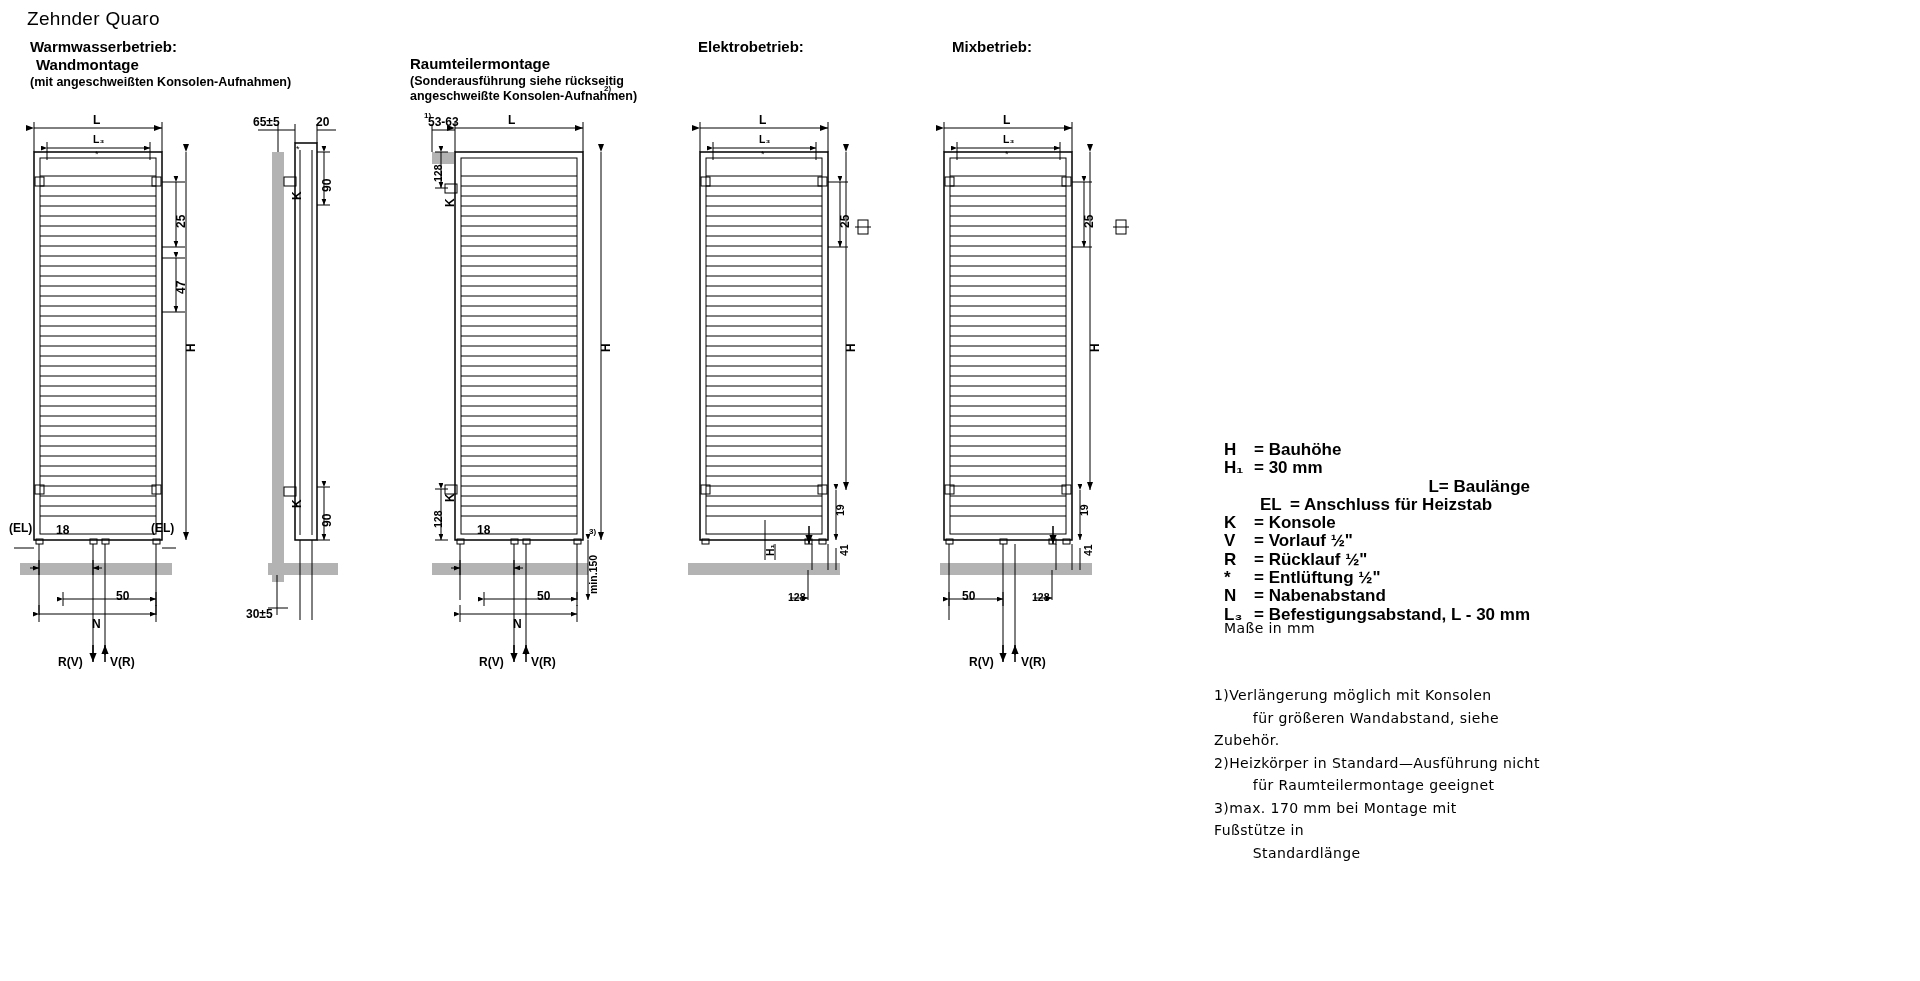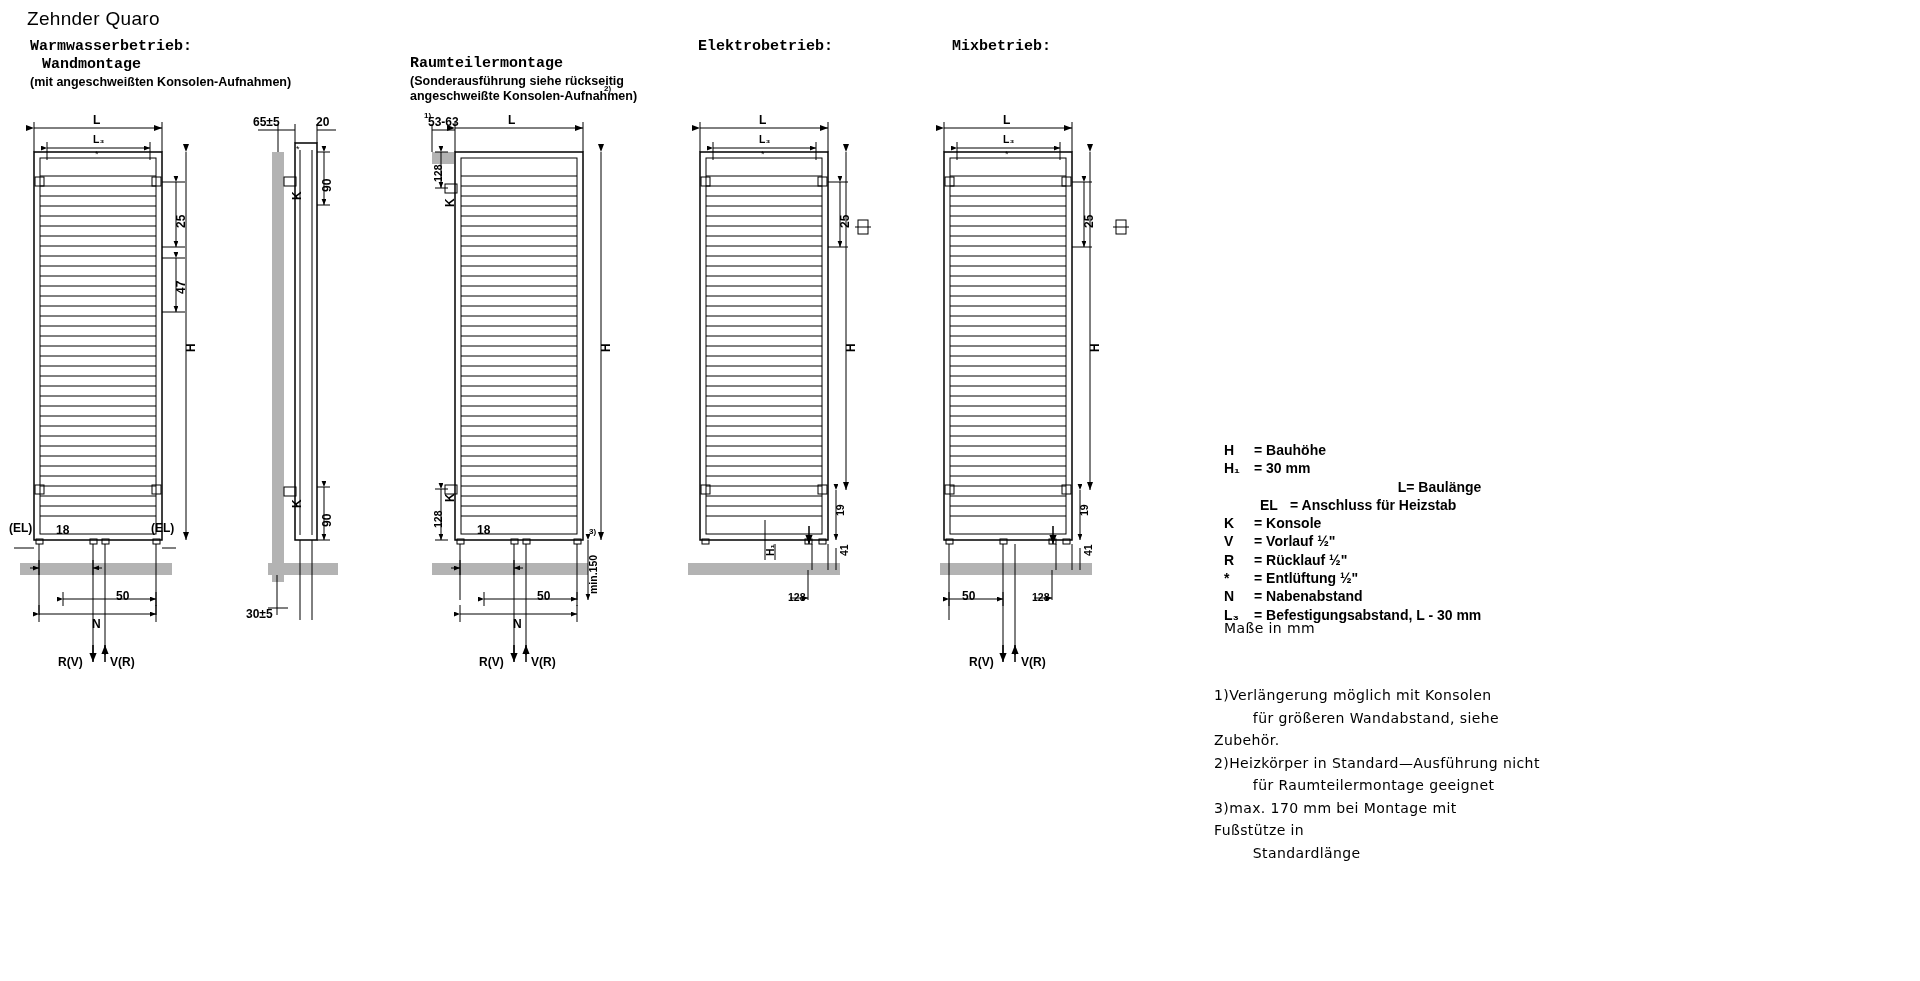--- a/index.html
+++ b/index.html
@@ -1,39 +1,39 @@
 <!DOCTYPE html>
 <html><head>
 <meta charset="utf-8">
 <style>
   html,body{margin:0;padding:0;background:#fff;}
   body{width:1920px;height:981px;position:relative;overflow:hidden;
        font-family:"Liberation Sans",sans-serif;color:#000;}
   .abs{position:absolute;}
   .ttl{font-size:19px;letter-spacing:.3px;}
-  .hd{font-size:15px;font-weight:bold;font-family:Liberation Mono, monospace;}
+  .hd{font-size:15px;font-weight:bold;}
   .sub{font-size:12.5px;font-weight:bold;}
   .dim{font-size:12px;font-weight:bold;}
   .dimS{font-size:10.5px;font-weight:bold;}
   .rot{transform:rotate(-90deg);transform-origin:left top;white-space:nowrap;}
-  .leg{font-size:14px;font-weight:bold;white-space:pre;}
+  .leg{font-size:17px;font-weight:bold;white-space:pre;}
   .note{font-family:"DejaVu Sans",sans-serif;font-size:14px;white-space:pre;letter-spacing:.4px;}
   svg{position:absolute;left:0;top:0;overflow:visible;}
   .l{stroke:#000;fill:none;}
   .w1{stroke-width:1;}
   .w15{stroke-width:1.5;}
   .gray{fill:#b3b3b3;}
 </style>
 </head>
 <body>
 
 <div class="abs ttl" style="left:27px;top:8px;">Zehnder Quaro</div>
 
 <div class="abs hd" style="left:30px;top:38px;">Warmwasserbetrieb:</div>
-<div class="abs hd" style="left:42px;top:56px;text-align:right;">Wandmontage</div>
+<div class="abs hd" style="left:36px;top:56px;text-align:right;">Wandmontage</div>
 <div class="abs sub" style="left:30px;top:75px;">(mit angeschweißten Konsolen-Aufnahmen)</div>
 
 <div class="abs hd" style="left:410px;top:55px;">Raumteilermontage</div>
 <div class="abs sub" style="left:410px;top:74px;">(Sonderausführung siehe rückseitig</div>
 <div class="abs sub" style="left:410px;top:89px;">angeschweißte Konsolen-Aufnahmen)</div>
 <div class="abs" style="left:604px;top:84px;font-size:8px;font-weight:bold;">2)</div>
 
 <div class="abs hd" style="left:698px;top:38px;">Elektrobetrieb:</div>
 <div class="abs hd" style="left:952px;top:38px;">Mixbetrieb:</div>
 

